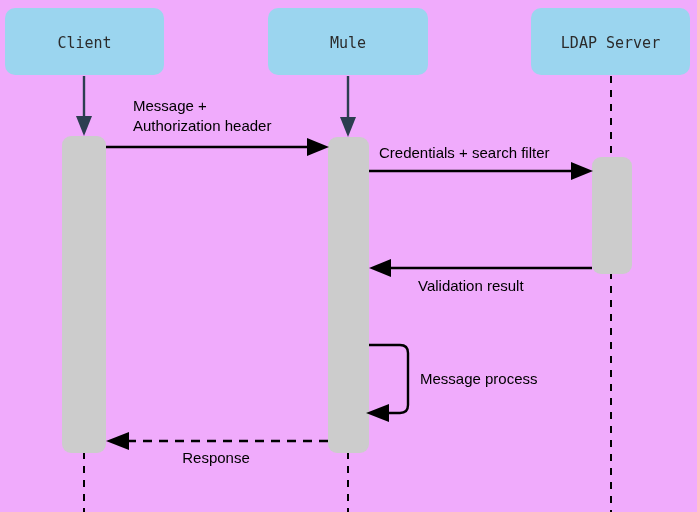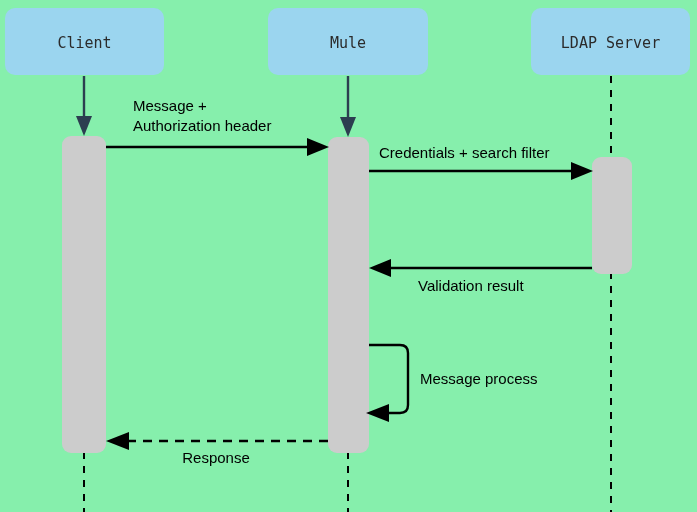--- a/index.html
+++ b/index.html
@@ -10,21 +10,21 @@
   body {
     width: 697px;
     height: 512px;
     overflow: hidden;
     font-family: "Liberation Sans", sans-serif;
   }
   #diagram-root {
     position: relative;
     width: 697px;
     height: 512px;
-    background: #86efac;
+    background: #f0abfc;
   }
   svg#sequence-diagram {
     display: block;
     width: 697px;
     height: 512px;
   }
   .participant-box {
     fill: #9BD5EF;
     stroke: none;
   }

